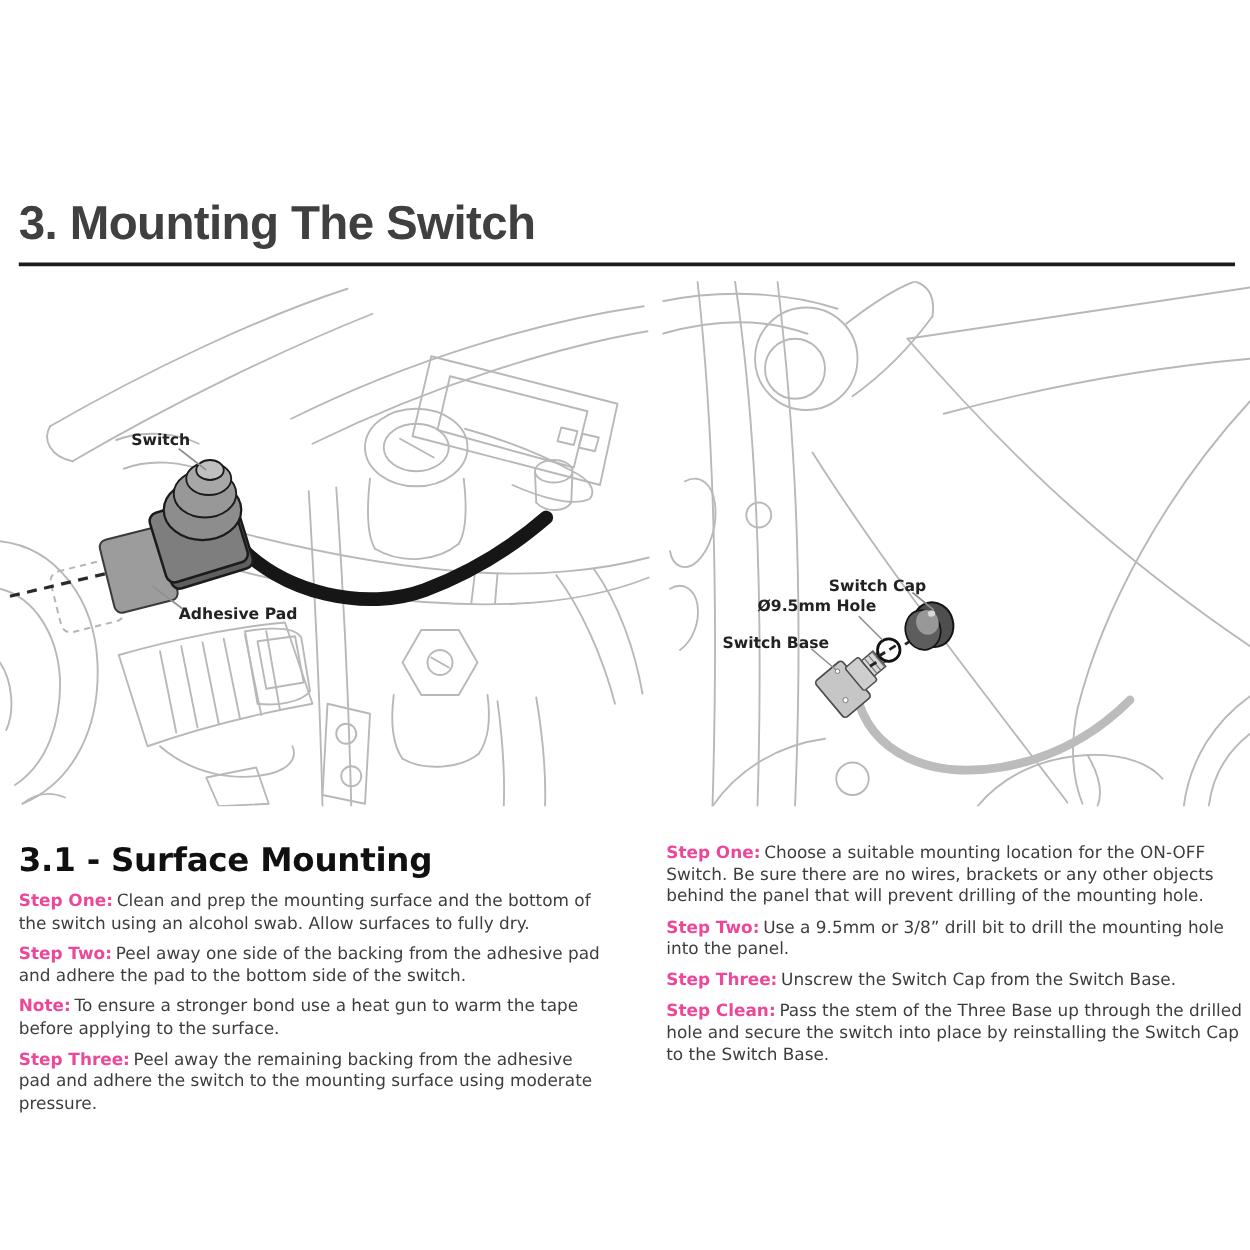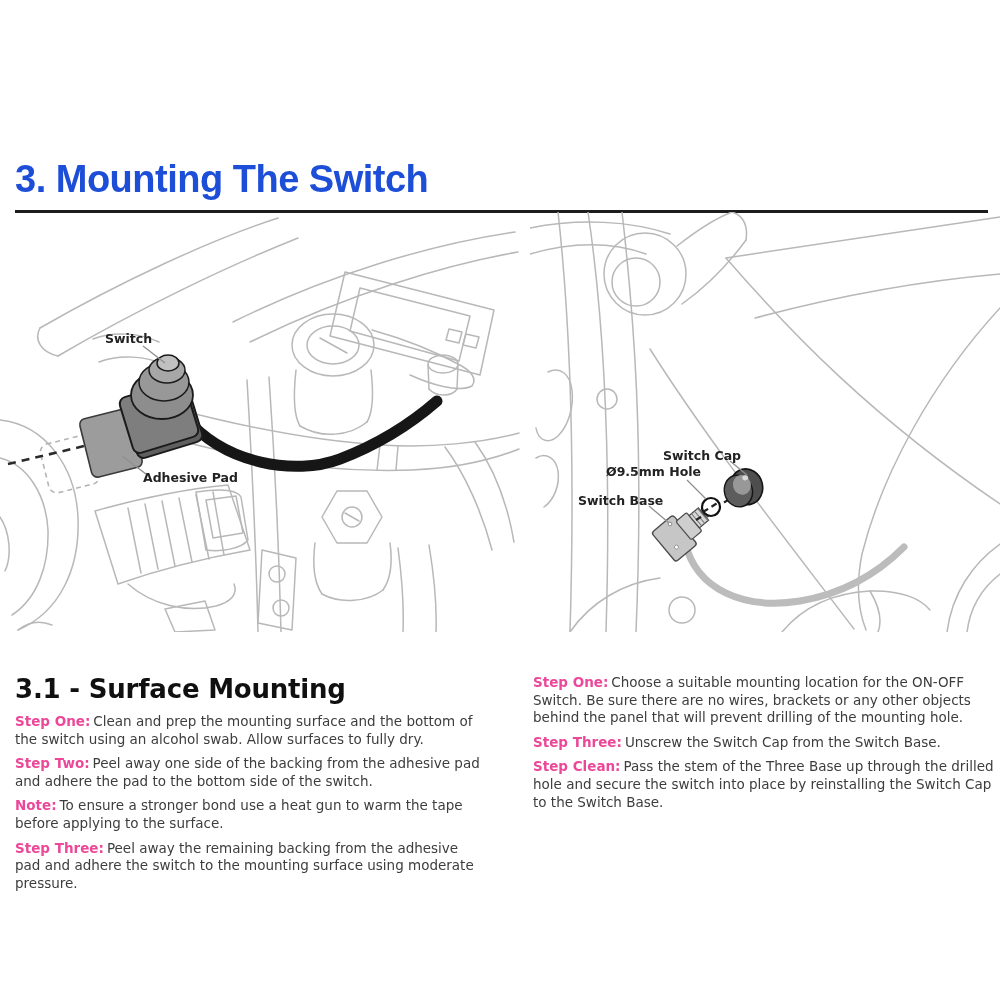--- a/index.html
+++ b/index.html
@@ -1,21 +1,21 @@
 <!DOCTYPE html>
 <html><head>
 <meta charset="utf-8">
 <style>
   html,body{margin:0;padding:0;background:#fff;}
   .page{position:relative;width:1000px;height:1000px;background:#fff;overflow:hidden;
         font-family:"DejaVu Sans",sans-serif;}
   .title{position:absolute;left:15px;top:158px;font-family:"Liberation Sans",sans-serif;
-         font-weight:bold;font-size:38px;letter-spacing:-0.5px;color:#1d4ed8;white-space:nowrap;text-align:center;}
+         font-weight:bold;font-size:38px;letter-spacing:-0.5px;color:#404040;white-space:nowrap;text-align:center;}
   .rule{position:absolute;left:15px;top:210px;width:973px;height:3px;background:#1c1c1c;}
-  .diagrams{position:absolute;left:0;top:212px;width:1000px;height:420px;}
+  .diagrams{position:absolute;left:0;top:225px;width:1000px;height:420px;}
   svg.diag{position:absolute;top:0;}
   .left-diag{left:0;}
   .right-diag{left:530px;}
   .dlabel{position:absolute;font-size:12.5px;font-weight:bold;color:#222;white-space:nowrap;}
   .cols{position:absolute;left:15px;top:626px;display:flex;gap:50px;margin-top:48px;}
   .col{width:468px;}
   .col.rightcol{width:462px;}
   .col h2{margin:0 0 9px 0;font-size:26px;font-weight:bold;color:#101010;letter-spacing:-0.2px;}
   p.step{margin:0 0 7px 0;font-size:13.5px;line-height:17.6px;color:#3d3d3d;}
   p.step b{color:#ec4899;margin-right:3px;}
@@ -175,20 +175,23 @@
       <p class="step">
         <b>Step Three:</b><span>Peel away the remaining backing from the adhesive pad and adhere the switch to the mounting surface using moderate pressure.</span>
       </p>
     </section>
 
     <section class="col rightcol">
       <p class="step">
         <b>Step One:</b><span>Choose a suitable mounting location for the ON-OFF Switch. Be sure there are no wires, brackets or any other objects behind the panel that will prevent drilling of the mounting hole.</span>
       </p>
       <p class="step">
+        <b>Step Two:</b><span>Use a 9.5mm or 3/8” drill bit to drill the mounting hole into the panel.</span>
+      </p>
+      <p class="step">
         <b>Step Three:</b><span>Unscrew the Switch Cap from the Switch Base.</span>
       </p>
       <p class="step">
         <b>Step Clean:</b><span>Pass the stem of the Three Base up through the drilled hole and secure the switch into place by reinstalling the Switch Cap to the Switch Base.</span>
       </p>
     </section>
 
   </div>
 </div>
 

